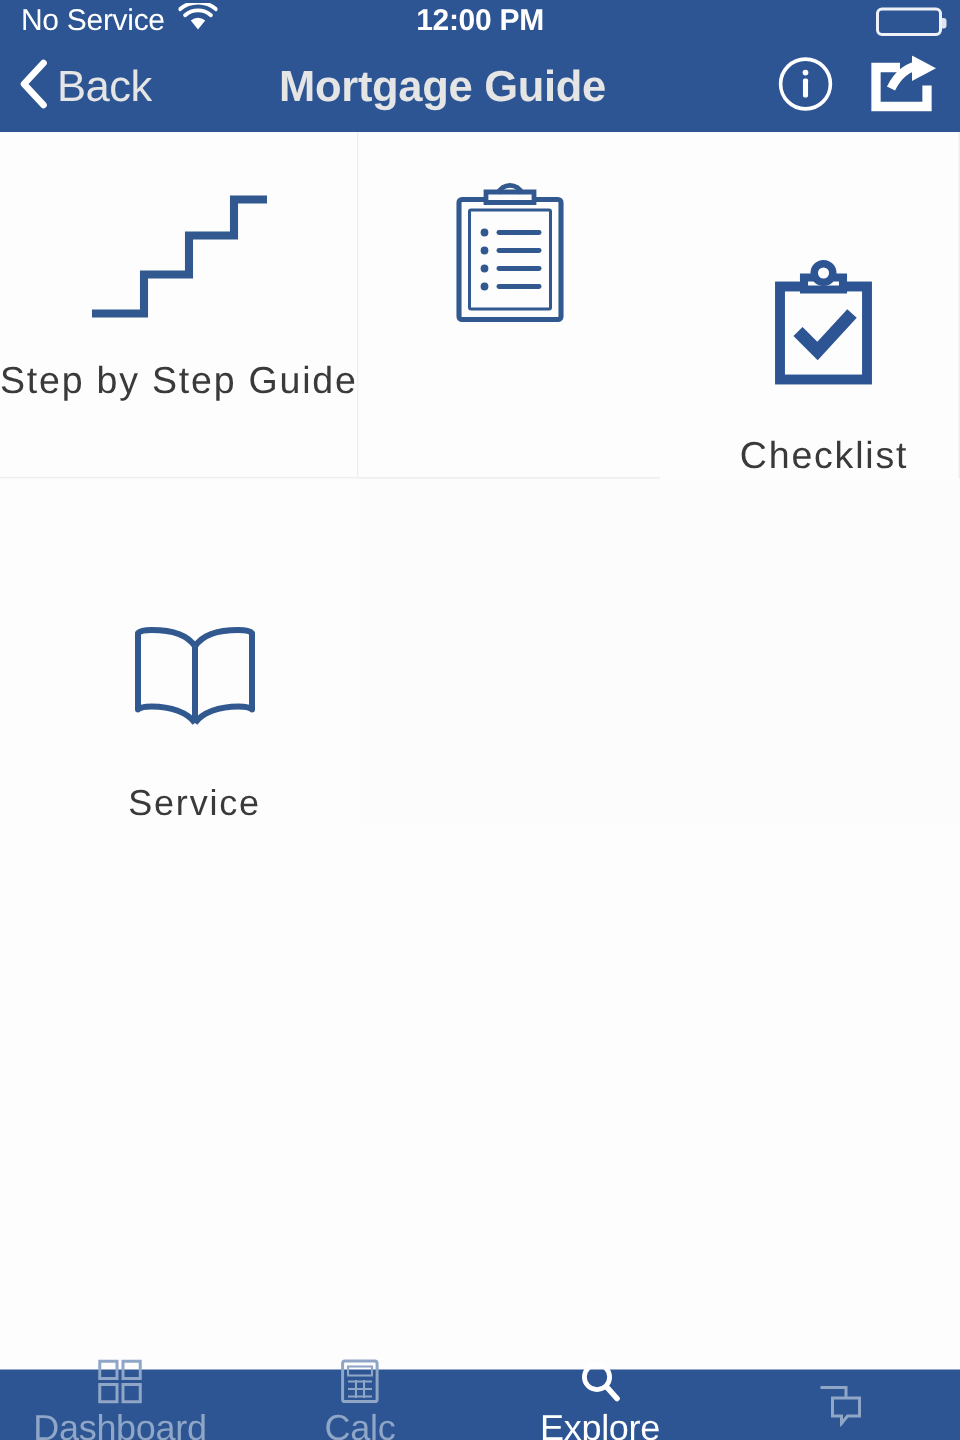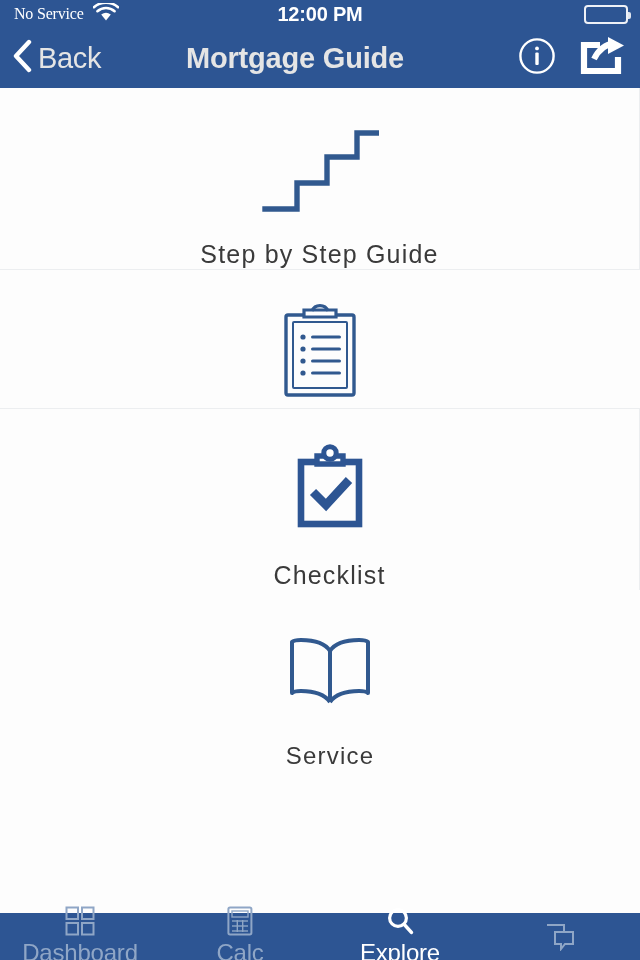--- a/index.html
+++ b/index.html
@@ -11,21 +11,21 @@
   }
   .phone { position:relative; width:640px; height:960px; background:#fdfdfd; }
 
   
   .statusbar {
     position:absolute; top:0; left:0; width:640px; height:28px;
     background:#2d5593; color:#ffffff;
     display:flex; align-items:center;
   }
   .sb-left { position:absolute; left:14px; display:flex; align-items:center; gap:9px; }
-  .sb-carrier { font-size:16px; letter-spacing:-0.2px;font-family:Liberation Serif, serif; }
+  .sb-carrier { font-size:20px; letter-spacing:-0.2px; }
   .sb-center {
     position:absolute; left:0; width:640px; text-align:center;
     font-size:20px; font-weight:bold; letter-spacing:-0.2px;
   }
   .sb-right { position:absolute; right:12px; display:flex; align-items:center; }
   .battery {
     width:44px; height:19px; border:2px solid rgba(255,255,255,.92);
     border-radius:4px; position:relative; padding:2px;
   }
   .battery::after {
@@ -52,29 +52,29 @@
   }
   .nav-right {
     position:absolute; right:14px; top:0; height:60px;
     display:flex; align-items:center; gap:24px;
   }
   .nav-btn { cursor:pointer; display:flex; align-items:center; }
 
   
   .grid {
     position:absolute; top:88px; left:0; width:640px; height:462px;
-    display:grid; grid-template-columns:1fr; grid-template-rows:1fr 1fr;
+    display:grid; grid-template-columns:1fr 1fr 1fr; grid-template-rows:1fr 1fr;
     background:#fcfcfc;
   }
   .cell {
     position:relative; display:flex; flex-direction:column;
     align-items:center; cursor:pointer; background:#fdfdfd;
   }
   .cell-r1 { justify-content:flex-start; padding-top:28px; }
-  .cell-r2 { justify-content:flex-start; padding-top:28px;padding-left:20px; }
+  .cell-r2 { justify-content:flex-end; padding-top:28px;padding-left:20px; }
   .cell.b-right { border-right:1px solid #eceef0; }
   .cell.b-bottom { border-bottom:1px solid #eceef0; }
   .cell-icon {
     height:110px; display:flex; align-items:center; justify-content:center;
   }
   .cell-label {
     margin-top:14px; font-size:25px; color:#3a3a3a;
     letter-spacing:1.2px; text-align:center; white-space:nowrap;
   }
   .cell-label.sm { font-size:24px; }

